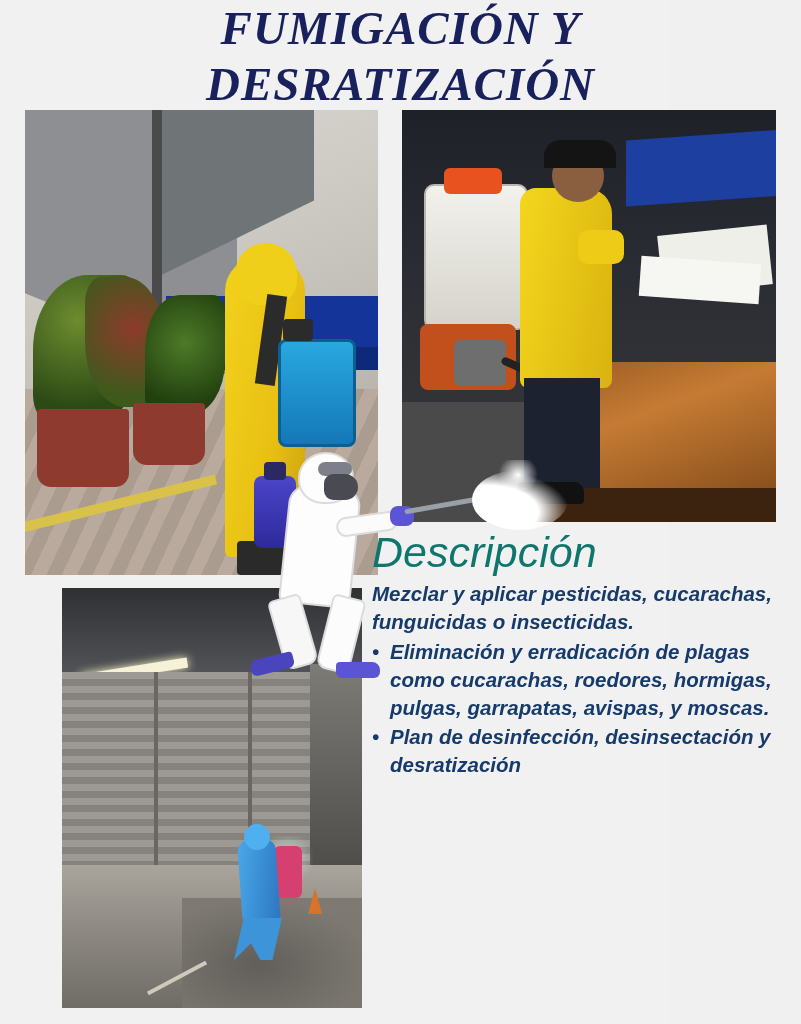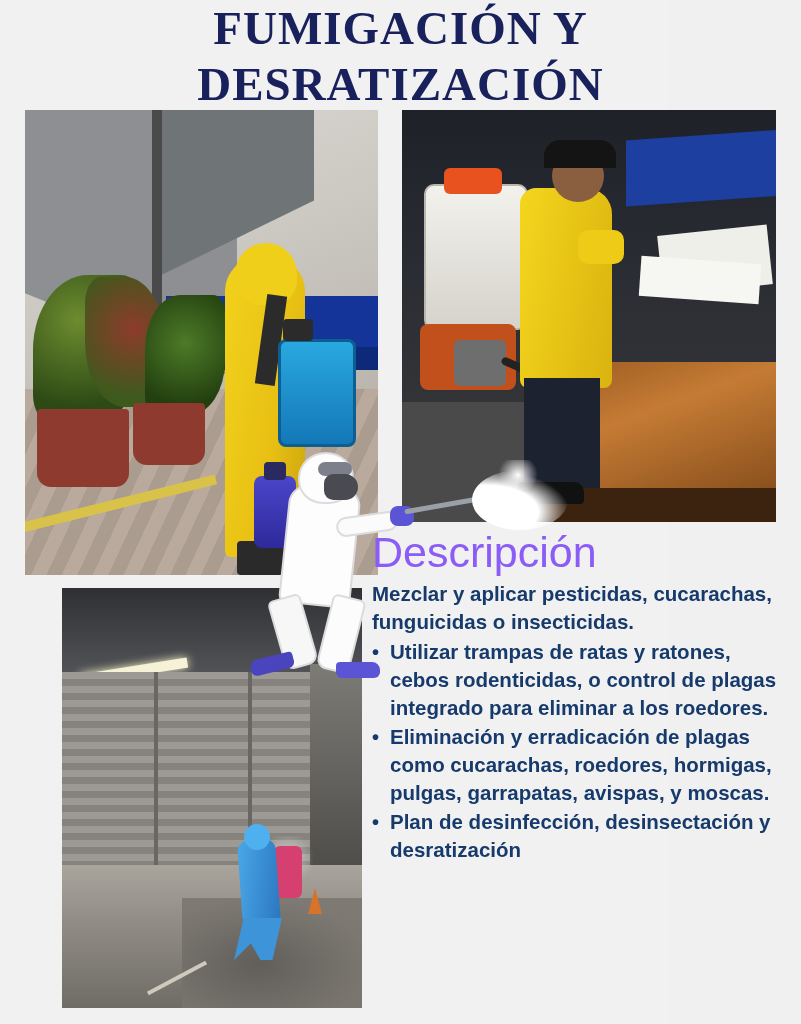--- a/index.html
+++ b/index.html
@@ -6,20 +6,21 @@
   html, body {
     width: 801px; height: 1024px;
     background: #f0f0f0;
     font-family: "Liberation Sans", sans-serif;
     overflow: hidden;
   }
   #poster {
     position: relative;
     width: 668px; height: 1024px;
     background: #f1f1f1;
+    font-style: italic;
   }
 
   
   .title {
     position: absolute;
     top: 0px; left: 0; width: 801px;
     text-align: center;
     color: #18215c;
     font-family: "Liberation Serif", serif;
     font-weight: bold;
@@ -333,21 +334,21 @@
 
   
   #desc {
     position: absolute;
     left: 372px; top: 528px; width: 414px;
   }
   #desc h2 {
     font-family: "Liberation Sans", sans-serif;
     font-size: 43px;
     font-weight: normal;
-    color: #8b5cf6;
+    color: #0f766e;
     line-height: 48px;
     margin-bottom: 4px;
   }
   #desc .lead {
     font-size: 20.5px;
     font-weight: bold;
     color: #163a6b;
     line-height: 28px;
     margin-bottom: 2px;
   }
@@ -456,19 +457,18 @@
     <div class="c-glove"></div>
     <div class="c-wand"></div>
     <div class="c-spray"></div>
     <div class="c-spray2"></div>
   </div>
 
   <div id="desc">
     <h2>Descripción</h2>
     <p class="lead">Mezclar y aplicar pesticidas, cucarachas, funguicidas o insecticidas.</p>
     <ul>
-      <li>Utilizar trampas de ratas y ratones, cebos rodenticidas, o control de plagas integrado para eliminar a los roedores.</li>
       <li> Eliminación y erradicación de plagas como cucarachas, roedores, hormigas, pulgas, garrapatas, avispas, y moscas.</li>
       <li>Plan de desinfección, desinsectación y desratización</li>
     </ul>
   </div>
 
 </div>
 
 </body></html>

